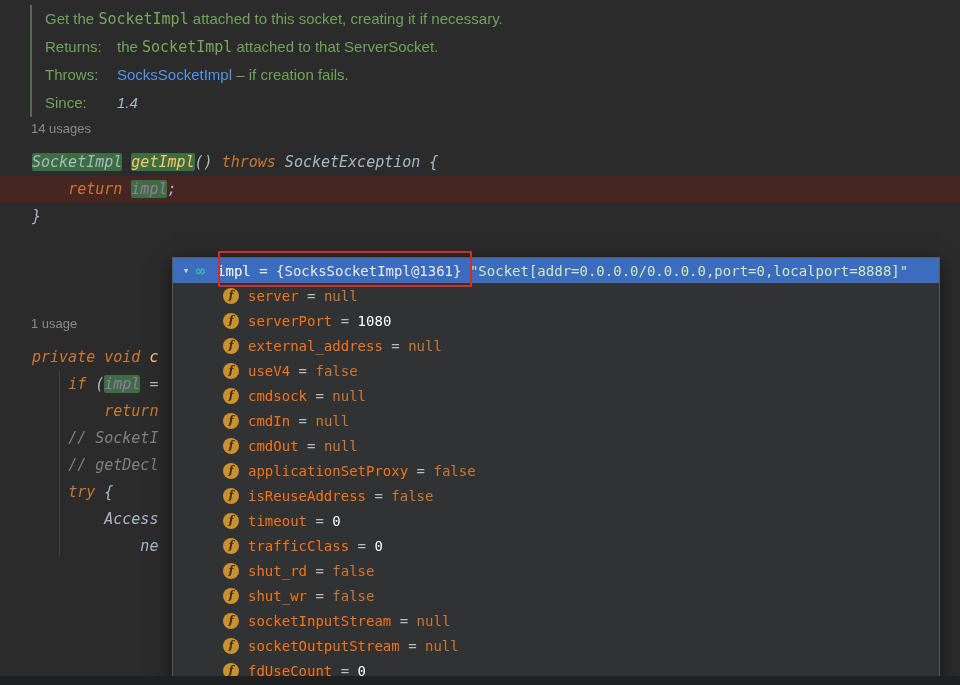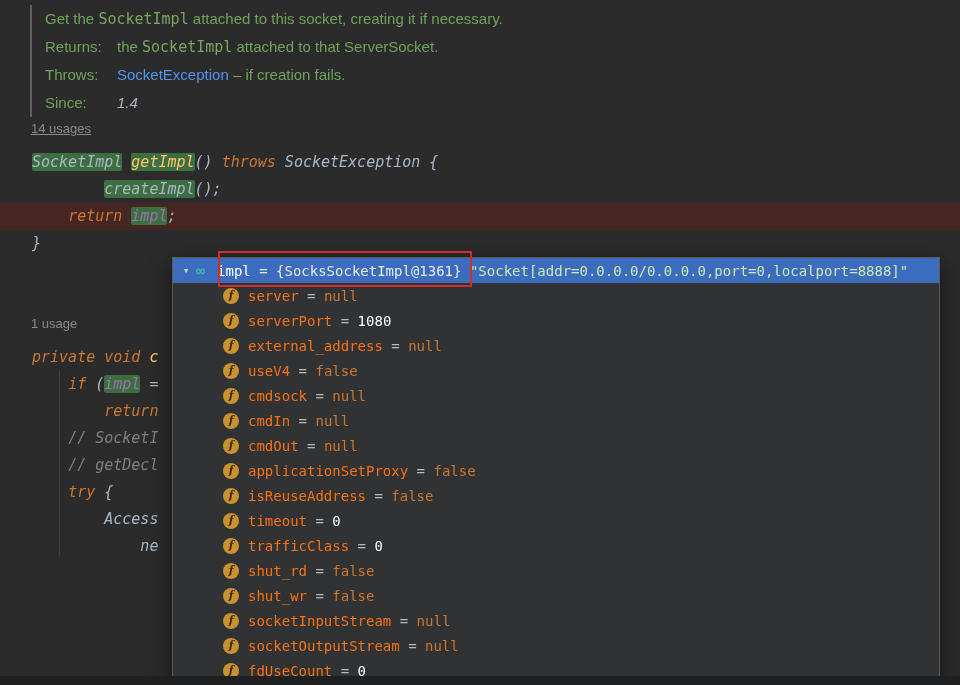--- a/index.html
+++ b/index.html
@@ -20,21 +20,21 @@
   .seg-doc { color: #70a35c; }
   .seg-doccode { font-family: "DejaVu Sans Mono", monospace; color: #7aa85e; }
   .seg-link { color: #5394ec; }
   .seg-plainval { color: #a9b7c6; font-style: italic; }
 
   
   .usage-label {
     position: absolute; left: 31px; color: #8a8a8a;
     font-family: "Liberation Sans", sans-serif; font-size: 13px; cursor: pointer;
   }
-  #usages1 { top: 121px; text-decoration: underline; }
+  #usages1 { top: 121px; }
   #usage2  { top: 316px; }
 
   
   .code-block { position: absolute; left: 0; width: 100%; font-size: 15px; }
   #code1 { top: 149px; }
   #code2 { top: 344px; }
   .code-line { height: 27px; line-height: 27px; white-space: pre; padding-left: 32px; color: #a9b7c6; font-style: italic; }
   .exec-line { background: #462622; }
   .seg-kw { color: #cc7832; }
   .seg-plain { color: #a9b7c6; }
@@ -77,29 +77,28 @@
   .bottom-strip { position: absolute; left: 0; bottom: 0; width: 100%; height: 9px; background: #1e2022; z-index: 30; }
 </style>
 </head>
 <body>
 
 <div class="screen">
 
   <div class="doc-block" id="docBlock">
       <div class="doc-line"><span class="seg-doc">Get the </span><span class="seg-doccode">SocketImpl</span><span class="seg-doc"> attached to this socket, creating it if necessary.</span></div>
       <div class="doc-line"><span class="doc-label">Returns:</span><span class="seg-doc">the </span><span class="seg-doccode">SocketImpl</span><span class="seg-doc"> attached to that ServerSocket.</span></div>
-      <div class="doc-line"><span class="doc-label">Throws:</span><span class="seg-link">SocketException</span><span class="seg-doc"> – if creation fails.</span></div>
+      <div class="doc-line"><span class="doc-label">Throws:</span><span class="seg-link">SocksSocketImpl</span><span class="seg-doc"> – if creation fails.</span></div>
       <div class="doc-line"><span class="doc-label">Since:</span><span class="seg-plainval">1.4</span></div>
     </div>
 
   <div class="usage-label" id="usages1">14 usages</div>
 
   <div class="code-block" id="code1">
       <div class="code-line"><span class="seg-plain hl">SocketImpl</span><span class="seg-plain"> </span><span class="seg-method hl">getImpl</span><span class="seg-plain">() </span><span class="seg-kw">throws</span><span class="seg-plain"> SocketException {</span></div>
-      <div class="code-line"><span class="seg-plain">        </span><span class="seg-plain hl">createImpl</span><span class="seg-plain">();</span></div>
       <div class="code-line exec-line"><span class="seg-plain">    </span><span class="seg-kw">return </span><span class="seg-field hl">impl</span><span class="seg-plain">;</span></div>
       <div class="code-line"><span class="seg-plain">}</span></div>
     </div>
 
   <div class="usage-label" id="usage2">1 usage</div>
 
   <div class="code-block" id="code2">
       <div class="code-line"><span class="seg-kw">private void </span><span class="seg-method">c</span></div>
       <div class="code-line"><span class="seg-plain">    </span><span class="seg-kw">if</span><span class="seg-plain"> (</span><span class="seg-field hl">impl</span><span class="seg-plain"> =</span></div>
       <div class="code-line"><span class="seg-plain">        </span><span class="seg-kw">return</span></div>

